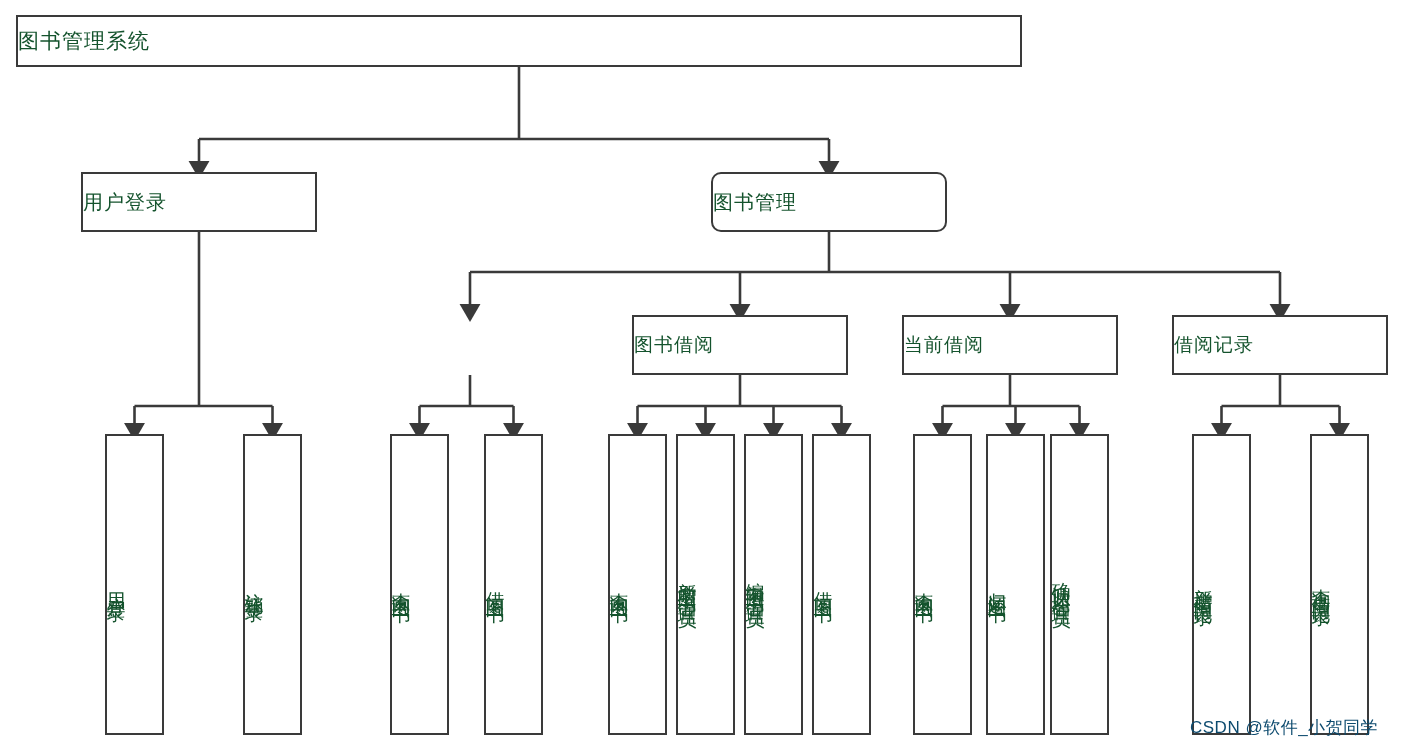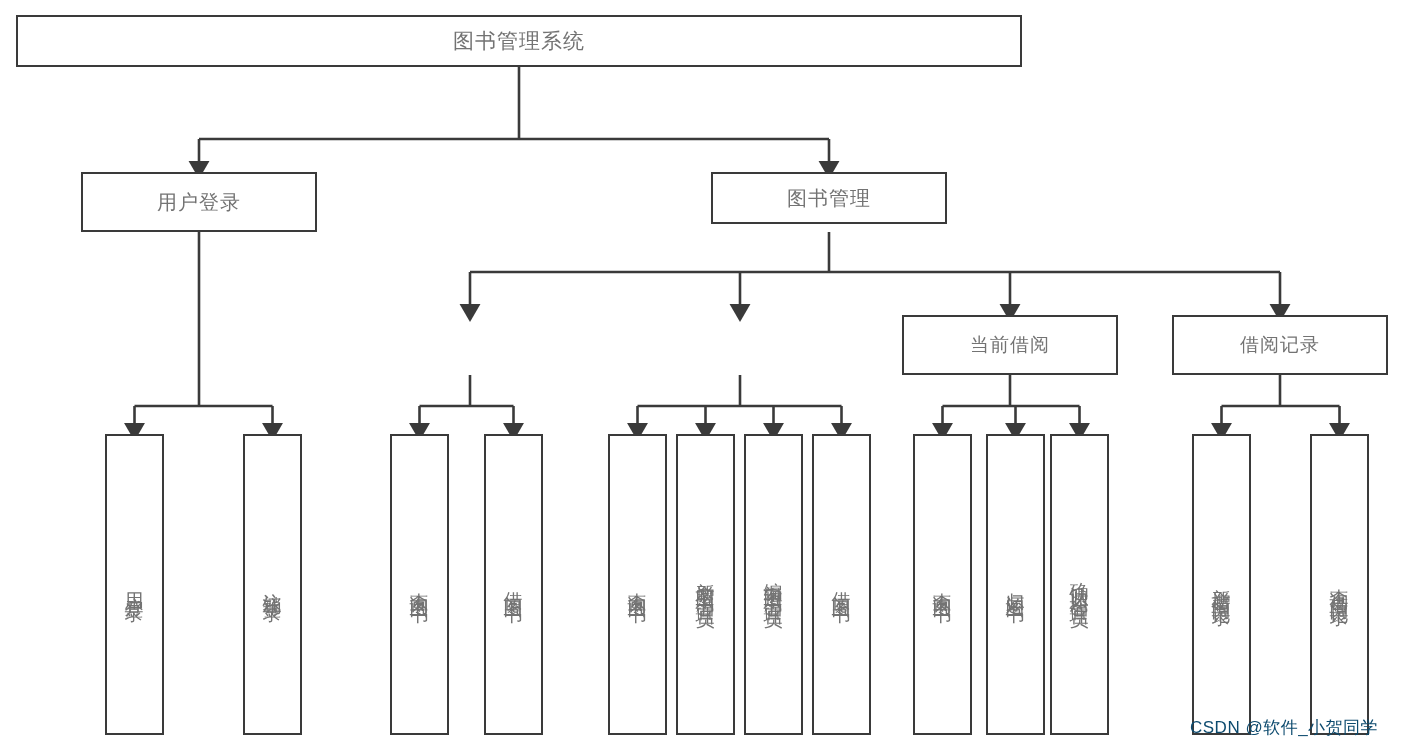--- a/index.html
+++ b/index.html
@@ -26,22 +26,21 @@
     height: 747px;
     pointer-events: none;
   }
   .node {
     position: absolute;
     box-sizing: border-box;
     background: #ffffff;
     border: 2px solid #3a3a3a;
     display: flex;
     align-items: center;
-    justify-content: center;
-    color: #737373;
+    color: #14532d;
     text-align: center;
     z-index: 2;
   }
   .node-root {
     font-size: 21px;
     letter-spacing: 1px;
   }
   .node-l2 {
     font-size: 20px;
     letter-spacing: 1px;
@@ -120,24 +119,27 @@
       </g>
   </svg>
 
   <div class="node node-root" style="left: 16px; top: 15px; width: 1006px; height: 52px;">
     <span>图书管理系统</span>
   </div>
 
   <div class="node node-l2" style="left: 81px; top: 172px; width: 236px; height: 60px;">
     <span>用户登录</span>
   </div>
-  <div class="node node-l2" style="left: 711px; top: 172px; width: 236px; height: 52px;">
+  <div class="node node-l2" style="left: 711px; top: 172px; width: 236px; height: 60px; border-radius: 10px;">
     <span>图书管理</span>
   </div>
 
+  <div class="node node-l3" style="left: 632px; top: 315px; width: 216px; height: 60px;">
+    <span>图书借阅</span>
+  </div>
   <div class="node node-l3" style="left: 1172px; top: 315px; width: 216px; height: 60px;">
     <span>借阅记录</span>
   </div>
   <div class="node node-l3" style="left: 902px; top: 315px; width: 216px; height: 60px;">
     <span>当前借阅</span>
   </div>
 
   <div class="node node-leaf" style="left: 105px; top: 434px; width: 59px; height: 301px;">
     <span class="vtext">用户登录</span>
   </div>

